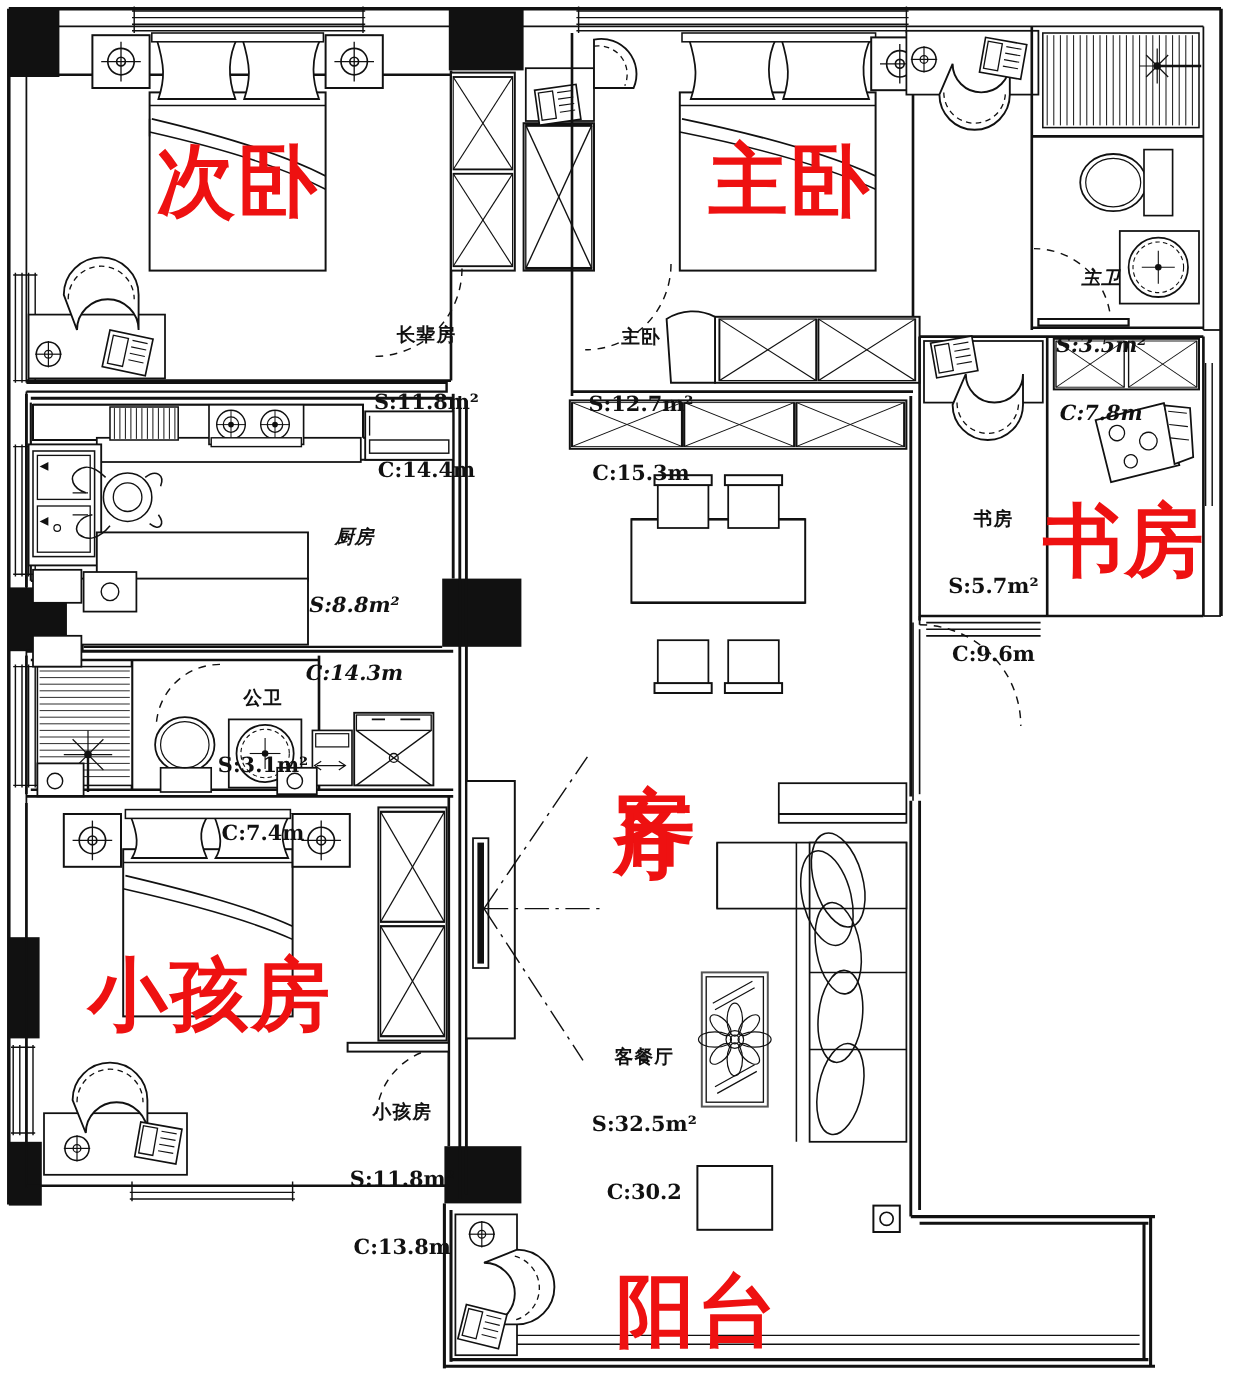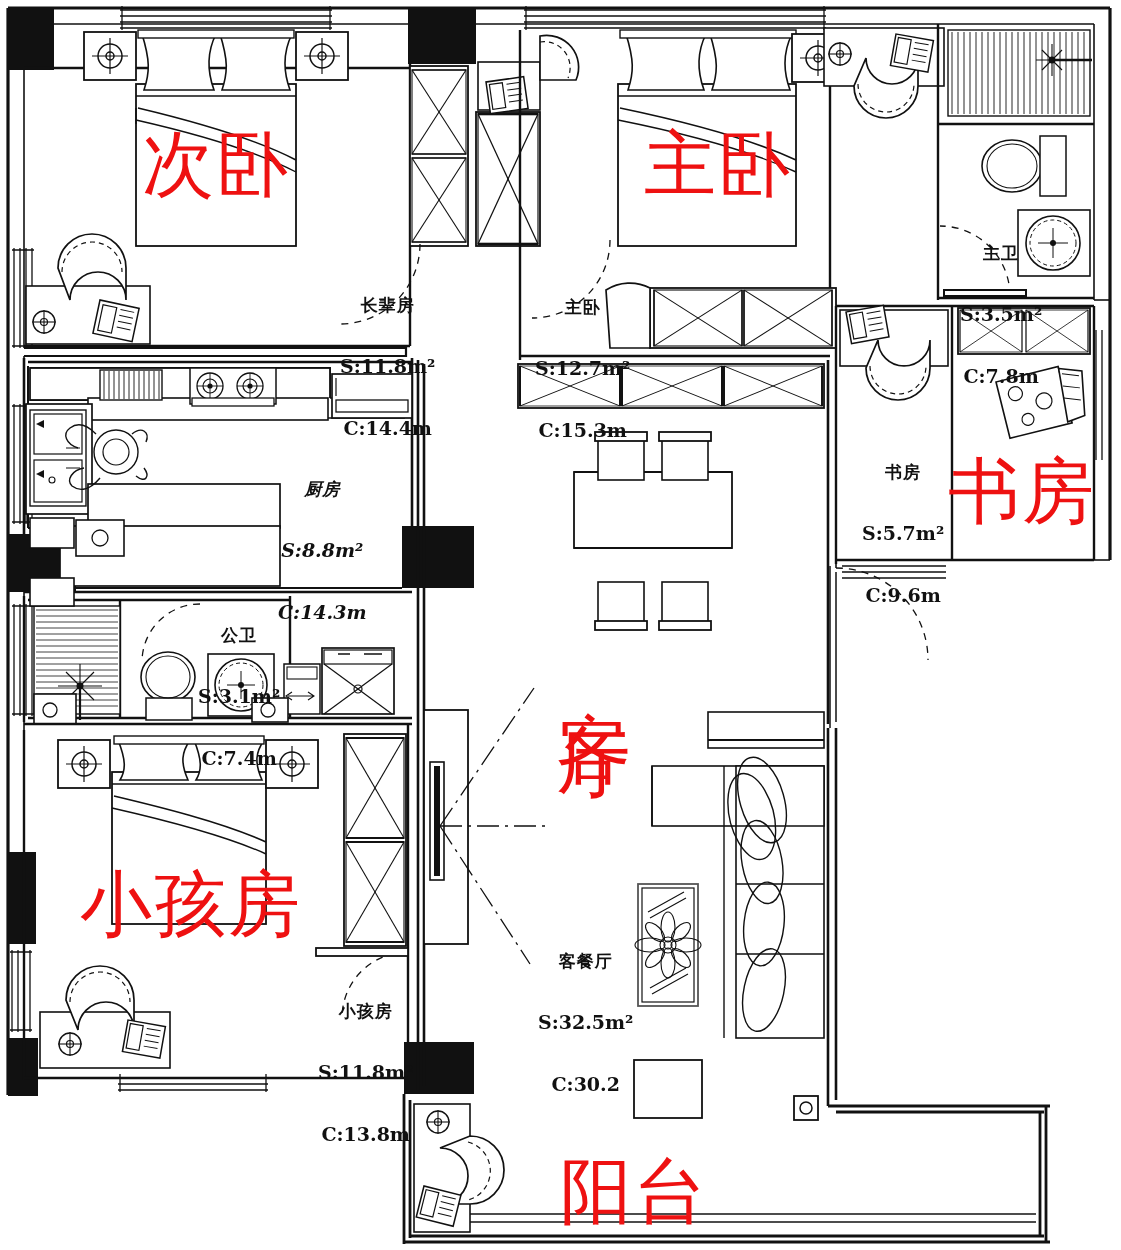--- a/index.html
+++ b/index.html
@@ -1,19 +1,19 @@
 <!DOCTYPE html>
 <html><head>
 <meta charset="utf-8">
 <style>
   html,body{margin:0;padding:0;background:#fff;}
   body{font-family:"Liberation Serif", serif;}
   #plan-wrap{position:relative;width:1121px;height:1250px;background:#ffffff;overflow:hidden;}
   svg#plan{position:absolute;left:0;top:0;width:1121px;height:1250px;display:block;}
-  .lbl-red{position:absolute;color:#ee1111;font-family:"DejaVu Sans","Liberation Sans",sans-serif;font-weight:400;letter-spacing:2px;line-height:1.0;white-space:pre;}
+  .lbl-red{position:absolute;color:#ee1111;font-family:"DejaVu Sans","Liberation Sans",sans-serif;font-weight:700;letter-spacing:2px;line-height:1.0;white-space:pre;}
   .lbl-blk{position:absolute;color:#111;font-family:"DejaVu Serif","Liberation Serif",serif;font-weight:700;line-height:1.22;white-space:pre;text-align:center;}
   .lbl-blk .rm{font-size:17px;letter-spacing:1px;}
   .lbl-blk .ln{font-size:19px;font-family:"DejaVu Serif","Liberation Serif",serif;letter-spacing:0px;}
 </style>
 </head>
 <body>
 
 <div id="plan-wrap">
 
   <svg id="plan" viewBox="0 0 1121 1250">
@@ -606,21 +606,21 @@
     <div class="ln">S:11.8m²</div>
     <div class="ln">C:14.4m</div>
   </div>
 
   <div class="lbl-blk" style="left:535px; top:258px;">
     <div class="rm">主卧</div>
     <div class="ln">S:12.7m²</div>
     <div class="ln">C:15.3m</div>
   </div>
 
-  <div class="lbl-blk" style="left:960px; top:204px;">
+  <div class="lbl-blk" style="left:960px; top:204px;font-style:italic;">
     <div class="rm">主卫</div>
     <div class="ln">S:3.5m²</div>
     <div class="ln">C:7.8m</div>
   </div>
 
   <div class="lbl-blk" style="left:278px; top:440px;font-style:italic;">
     <div class="rm">厨房</div>
     <div class="ln">S:8.8m²</div>
     <div class="ln">C:14.3m</div>
   </div>

